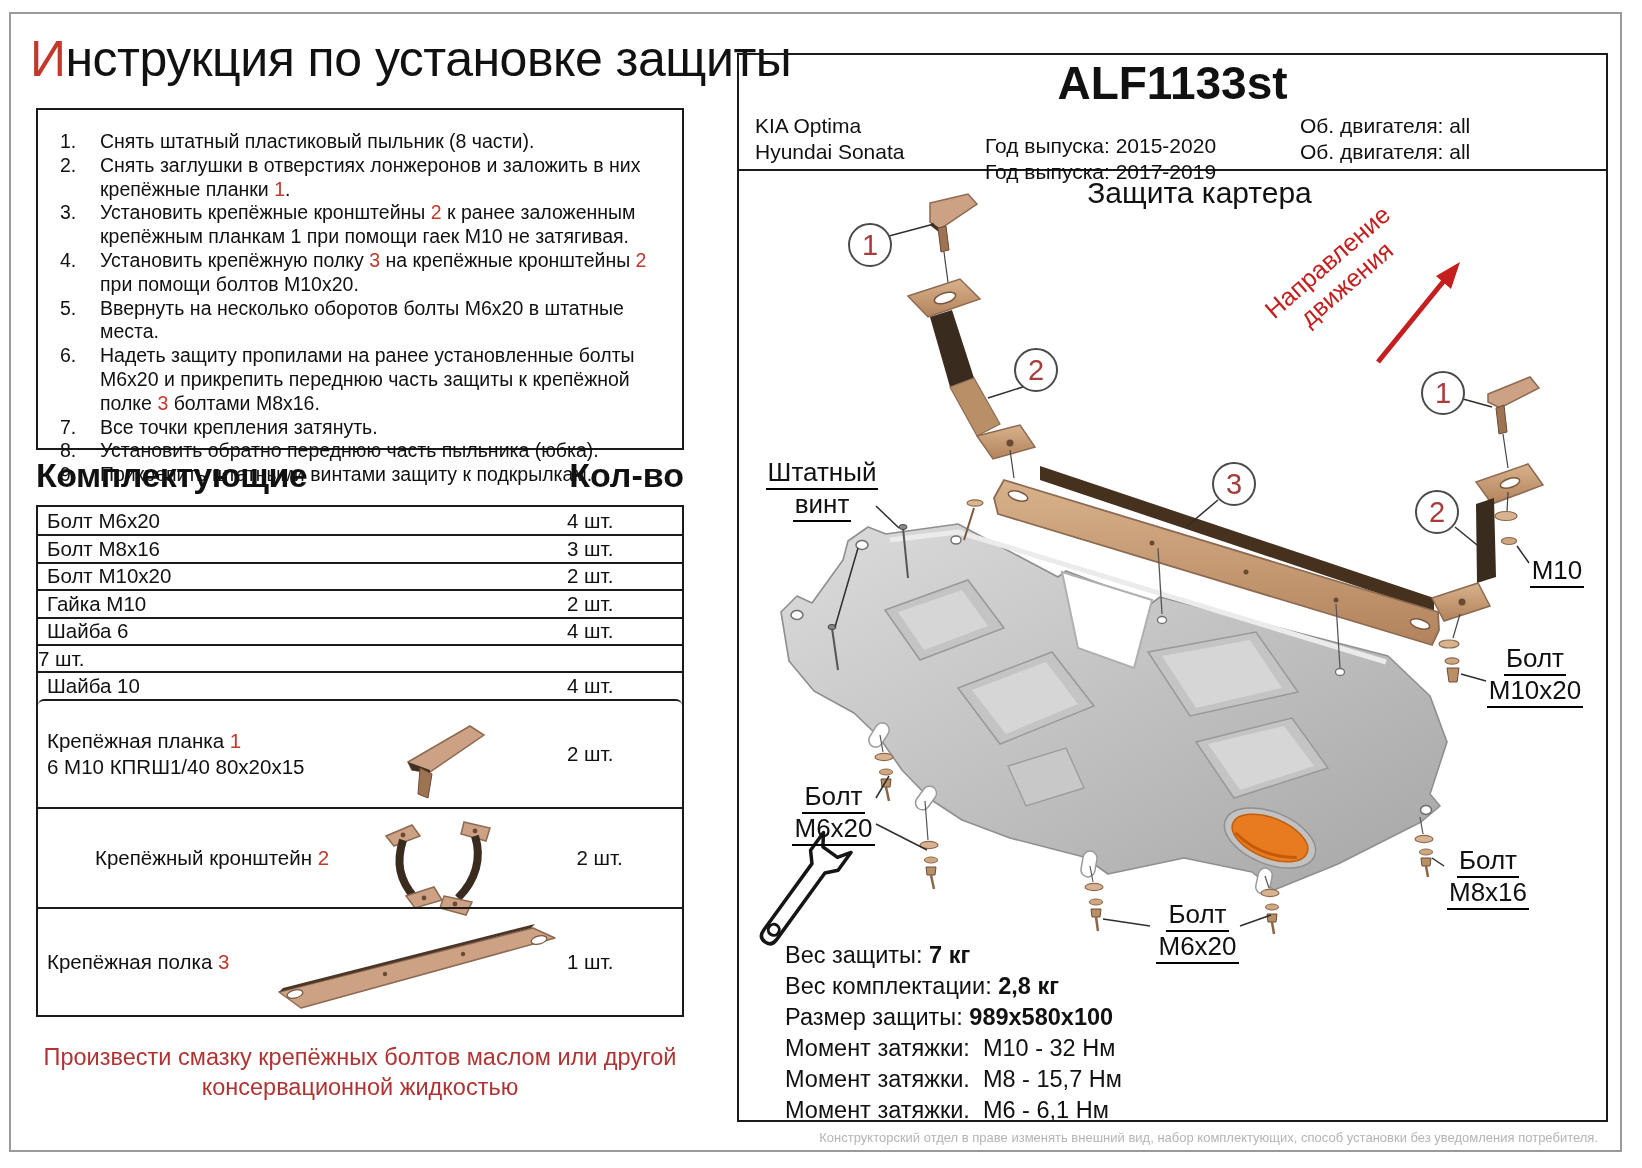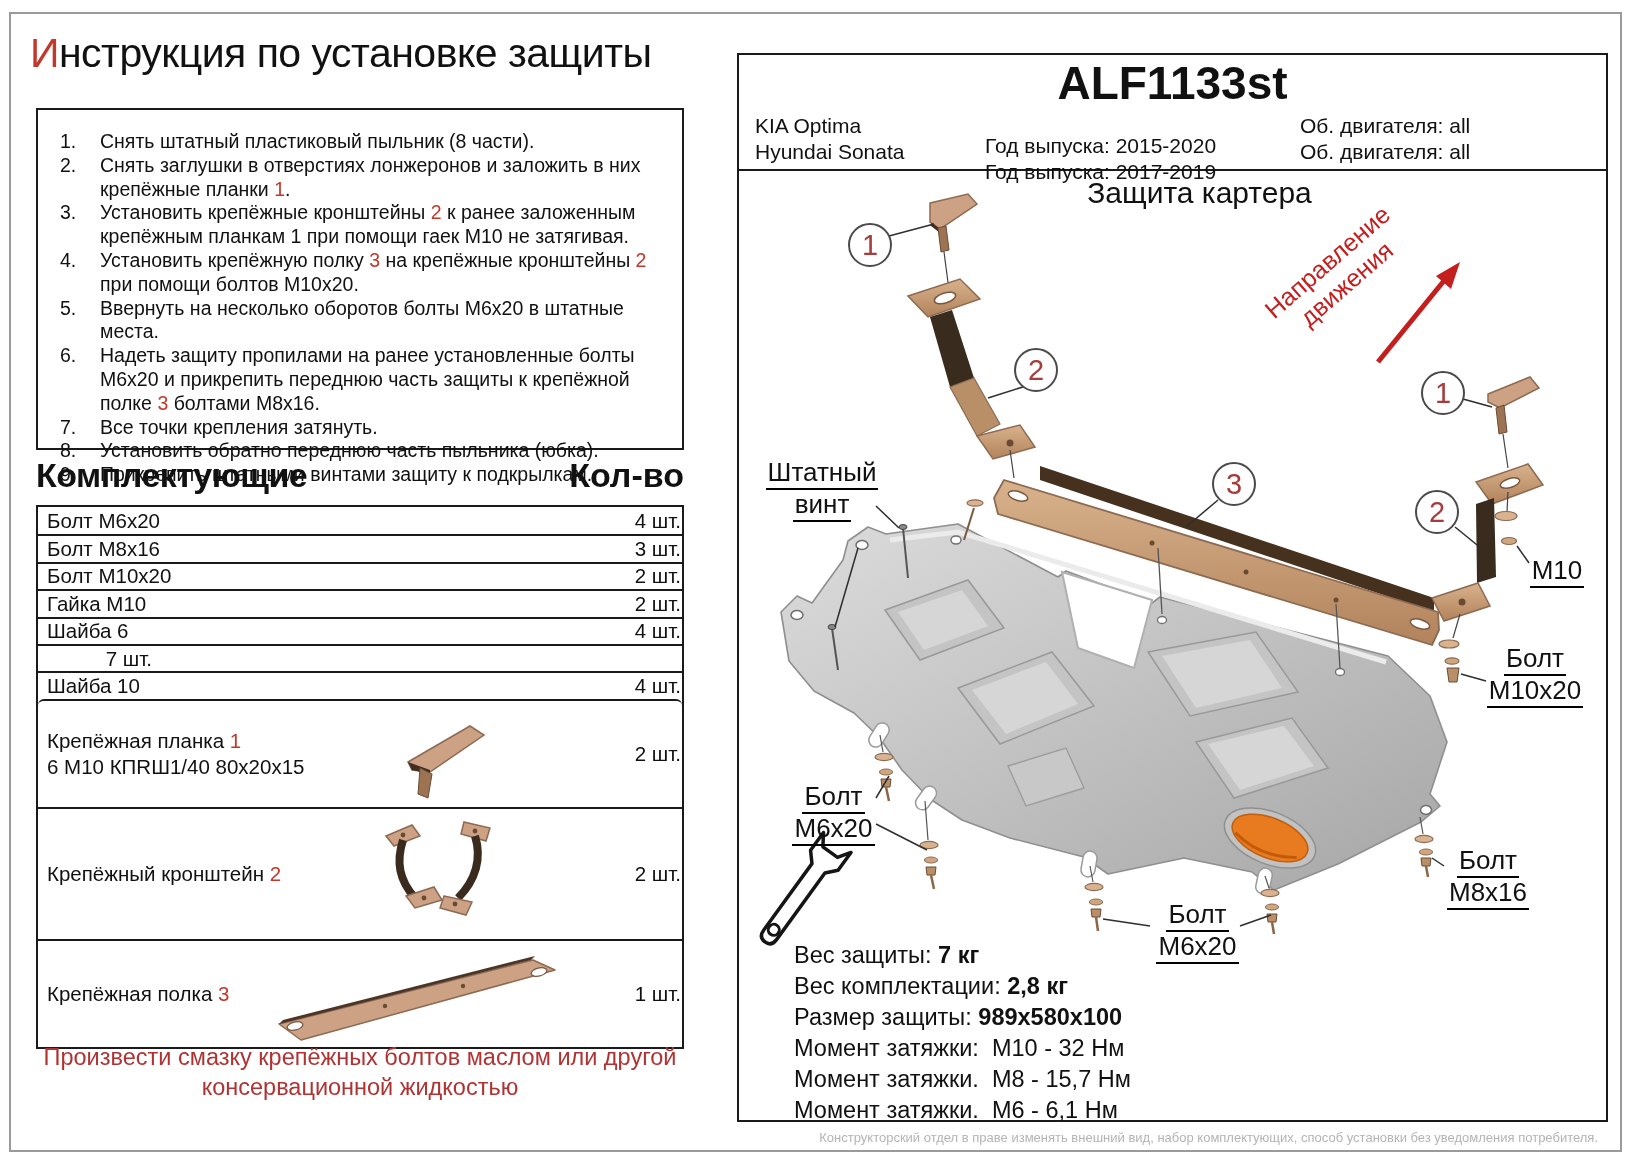--- a/index.html
+++ b/index.html
@@ -8,38 +8,38 @@
     --ink:#111;
     --border:#1a1a1a;
   }
   *{margin:0;padding:0;box-sizing:border-box;}
   body{background:#fff;font-family:"Liberation Sans",sans-serif;color:var(--ink);}
   .page{position:relative;width:1642px;height:1168px;background:#fff;overflow:hidden;}
   .frame{position:absolute;left:9px;top:12px;right:20px;bottom:16px;border:2px solid #9a9a9a;}
   .red{color:var(--red);}
 
   
-  .doc-title{position:absolute;left:30px;top:30px;font-size:41px;letter-spacing:-.5px;white-space:nowrap;}
+  .doc-title{position:absolute;left:30px;top:30px;font-size:50px;letter-spacing:-.5px;white-space:nowrap;}
   .instr-box{position:absolute;left:36px;top:108px;width:648px;height:342px;border:2.5px solid var(--border);padding:20px 14px 8px 22px;}
   .instr-item{display:flex;font-size:19.5px;line-height:23.8px;}
   .instr-num{width:30px;flex:none;}
   .instr-text{margin-left:10px;width:562px;}
 
   .comp-head{position:absolute;left:36px;top:456px;width:648px;display:flex;justify-content:space-between;align-items:flex-end;}
   .comp-title{font-size:34px;font-weight:bold;letter-spacing:-.5px;}
   .comp-qty-h{font-size:34px;font-weight:bold;}
   .comp-table{position:absolute;left:36px;top:505px;width:648px;border:2.5px solid var(--border);}
   .comp-row{position:relative;display:flex;align-items:center;border-top:2.5px solid var(--border);font-size:20.5px;}
   .comp-row:first-child{border-top:none;}
   .comp-row.simple{height:27.4px;}
   .comp-row.tall1{height:108px;border-radius:6px;}
-  .comp-row.tall2{height:132px;}
+  .comp-row.tall2{height:100px;padding-left:48px;}
   .comp-row.tall3{height:108px;}
   .comp-name{padding-left:9px;width:529px;line-height:26px;}
-  .comp-qty{width:114px;text-align:right;}
+  .comp-qty{width:114px;}
   .comp-img{position:absolute;}
 
   .note-red{position:absolute;left:36px;top:1042px;width:648px;text-align:center;font-size:23.5px;line-height:30px;color:#b03333;}
 
   
   .hdr-box{position:absolute;left:737px;top:53px;width:871px;height:118px;border:2.5px solid var(--border);}
   .part-code{position:absolute;left:737px;top:56px;width:871px;text-align:center;font-size:46px;font-weight:bold;letter-spacing:0;}
   .veh{position:absolute;font-size:21px;line-height:25.5px;white-space:nowrap;}
   .veh.names{left:755px;top:113px;}
   .veh.years{left:985px;top:113px;margin-top:20px;}
@@ -49,21 +49,21 @@
   .diag-title{position:absolute;left:737px;top:176px;width:871px;text-align:center;font-size:30px;margin-left:27px;}
   .diagram-svg{position:absolute;left:737px;top:171px;width:871px;height:951px;}
 
   .direction{position:absolute;left:1237px;top:244px;width:200px;text-align:center;font-size:25px;line-height:29px;color:var(--dirred);transform:rotate(-41deg);}
 
   .callout{position:absolute;width:44px;height:44px;border:2.5px solid #4a4a4a;border-radius:50%;background:#fff;display:flex;align-items:center;justify-content:center;font-size:29px;color:#a63c3c;}
 
   .dlabel{position:absolute;text-align:center;font-size:26px;line-height:29px;}
   .dlabel .ln{display:inline-block;border-bottom:2px solid #000;padding:0 2px 1px;}
 
-  .specs{position:absolute;left:785px;top:940px;margin-left:9px;}
+  .specs{position:absolute;left:785px;top:940px;}
   .spec-line{white-space:pre;font-size:23.5px;line-height:31px;}
   .spec-line .val-b{font-weight:bold;}
 
   .footer{position:absolute;right:44px;top:1130px;font-size:13px;color:#b4b4b4;}
 </style>
 </head>
 <body>
 
 <div class="page">
   <div class="frame"></div>

